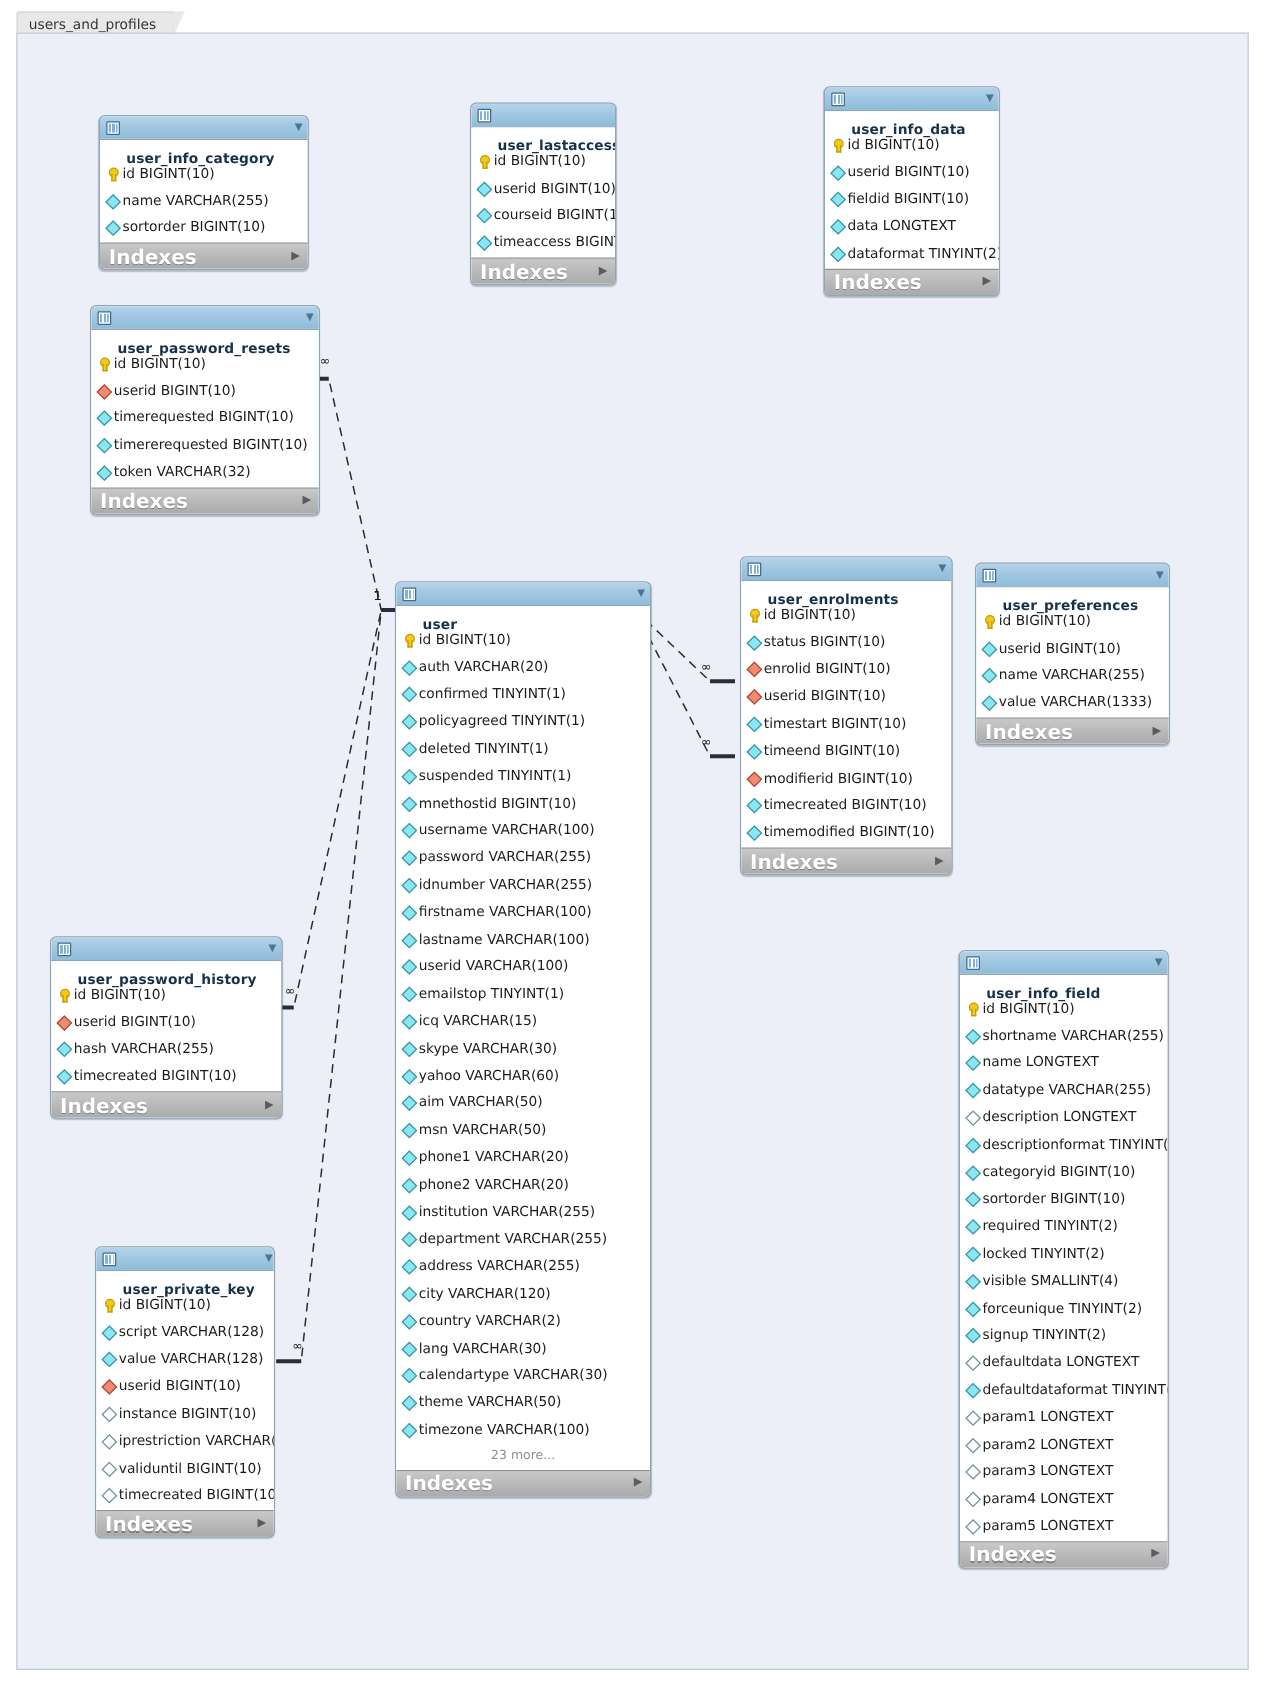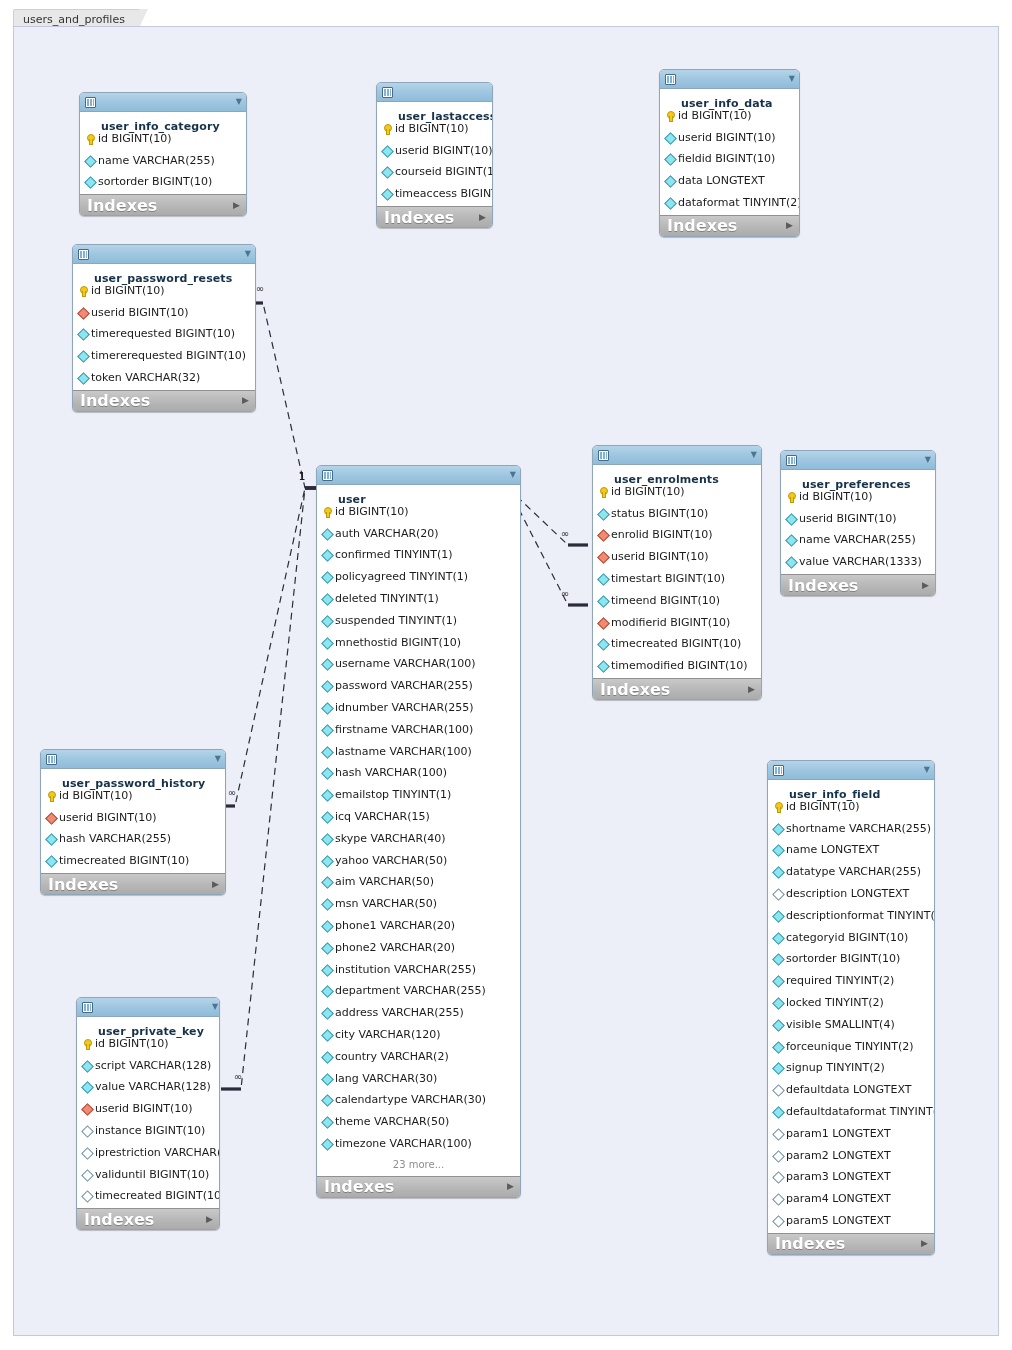--- a/index.html
+++ b/index.html
@@ -464,37 +464,37 @@
               <div class="field-row">
                 <span class="field-ico ico-col"></span>
                 <span class="field-text">firstname VARCHAR(100)</span>
               </div>
               <div class="field-row">
                 <span class="field-ico ico-col"></span>
                 <span class="field-text">lastname VARCHAR(100)</span>
               </div>
               <div class="field-row">
                 <span class="field-ico ico-col"></span>
-                <span class="field-text">hash VARCHAR(100)</span>
+                <span class="field-text">userid VARCHAR(100)</span>
               </div>
               <div class="field-row">
                 <span class="field-ico ico-col"></span>
                 <span class="field-text">emailstop TINYINT(1)</span>
               </div>
               <div class="field-row">
                 <span class="field-ico ico-col"></span>
                 <span class="field-text">icq VARCHAR(15)</span>
               </div>
               <div class="field-row">
                 <span class="field-ico ico-col"></span>
-                <span class="field-text">skype VARCHAR(40)</span>
-              </div>
-              <div class="field-row">
-                <span class="field-ico ico-col"></span>
-                <span class="field-text">yahoo VARCHAR(50)</span>
+                <span class="field-text">skype VARCHAR(30)</span>
+              </div>
+              <div class="field-row">
+                <span class="field-ico ico-col"></span>
+                <span class="field-text">yahoo VARCHAR(60)</span>
               </div>
               <div class="field-row">
                 <span class="field-ico ico-col"></span>
                 <span class="field-text">aim VARCHAR(50)</span>
               </div>
               <div class="field-row">
                 <span class="field-ico ico-col"></span>
                 <span class="field-text">msn VARCHAR(50)</span>
               </div>
               <div class="field-row">

